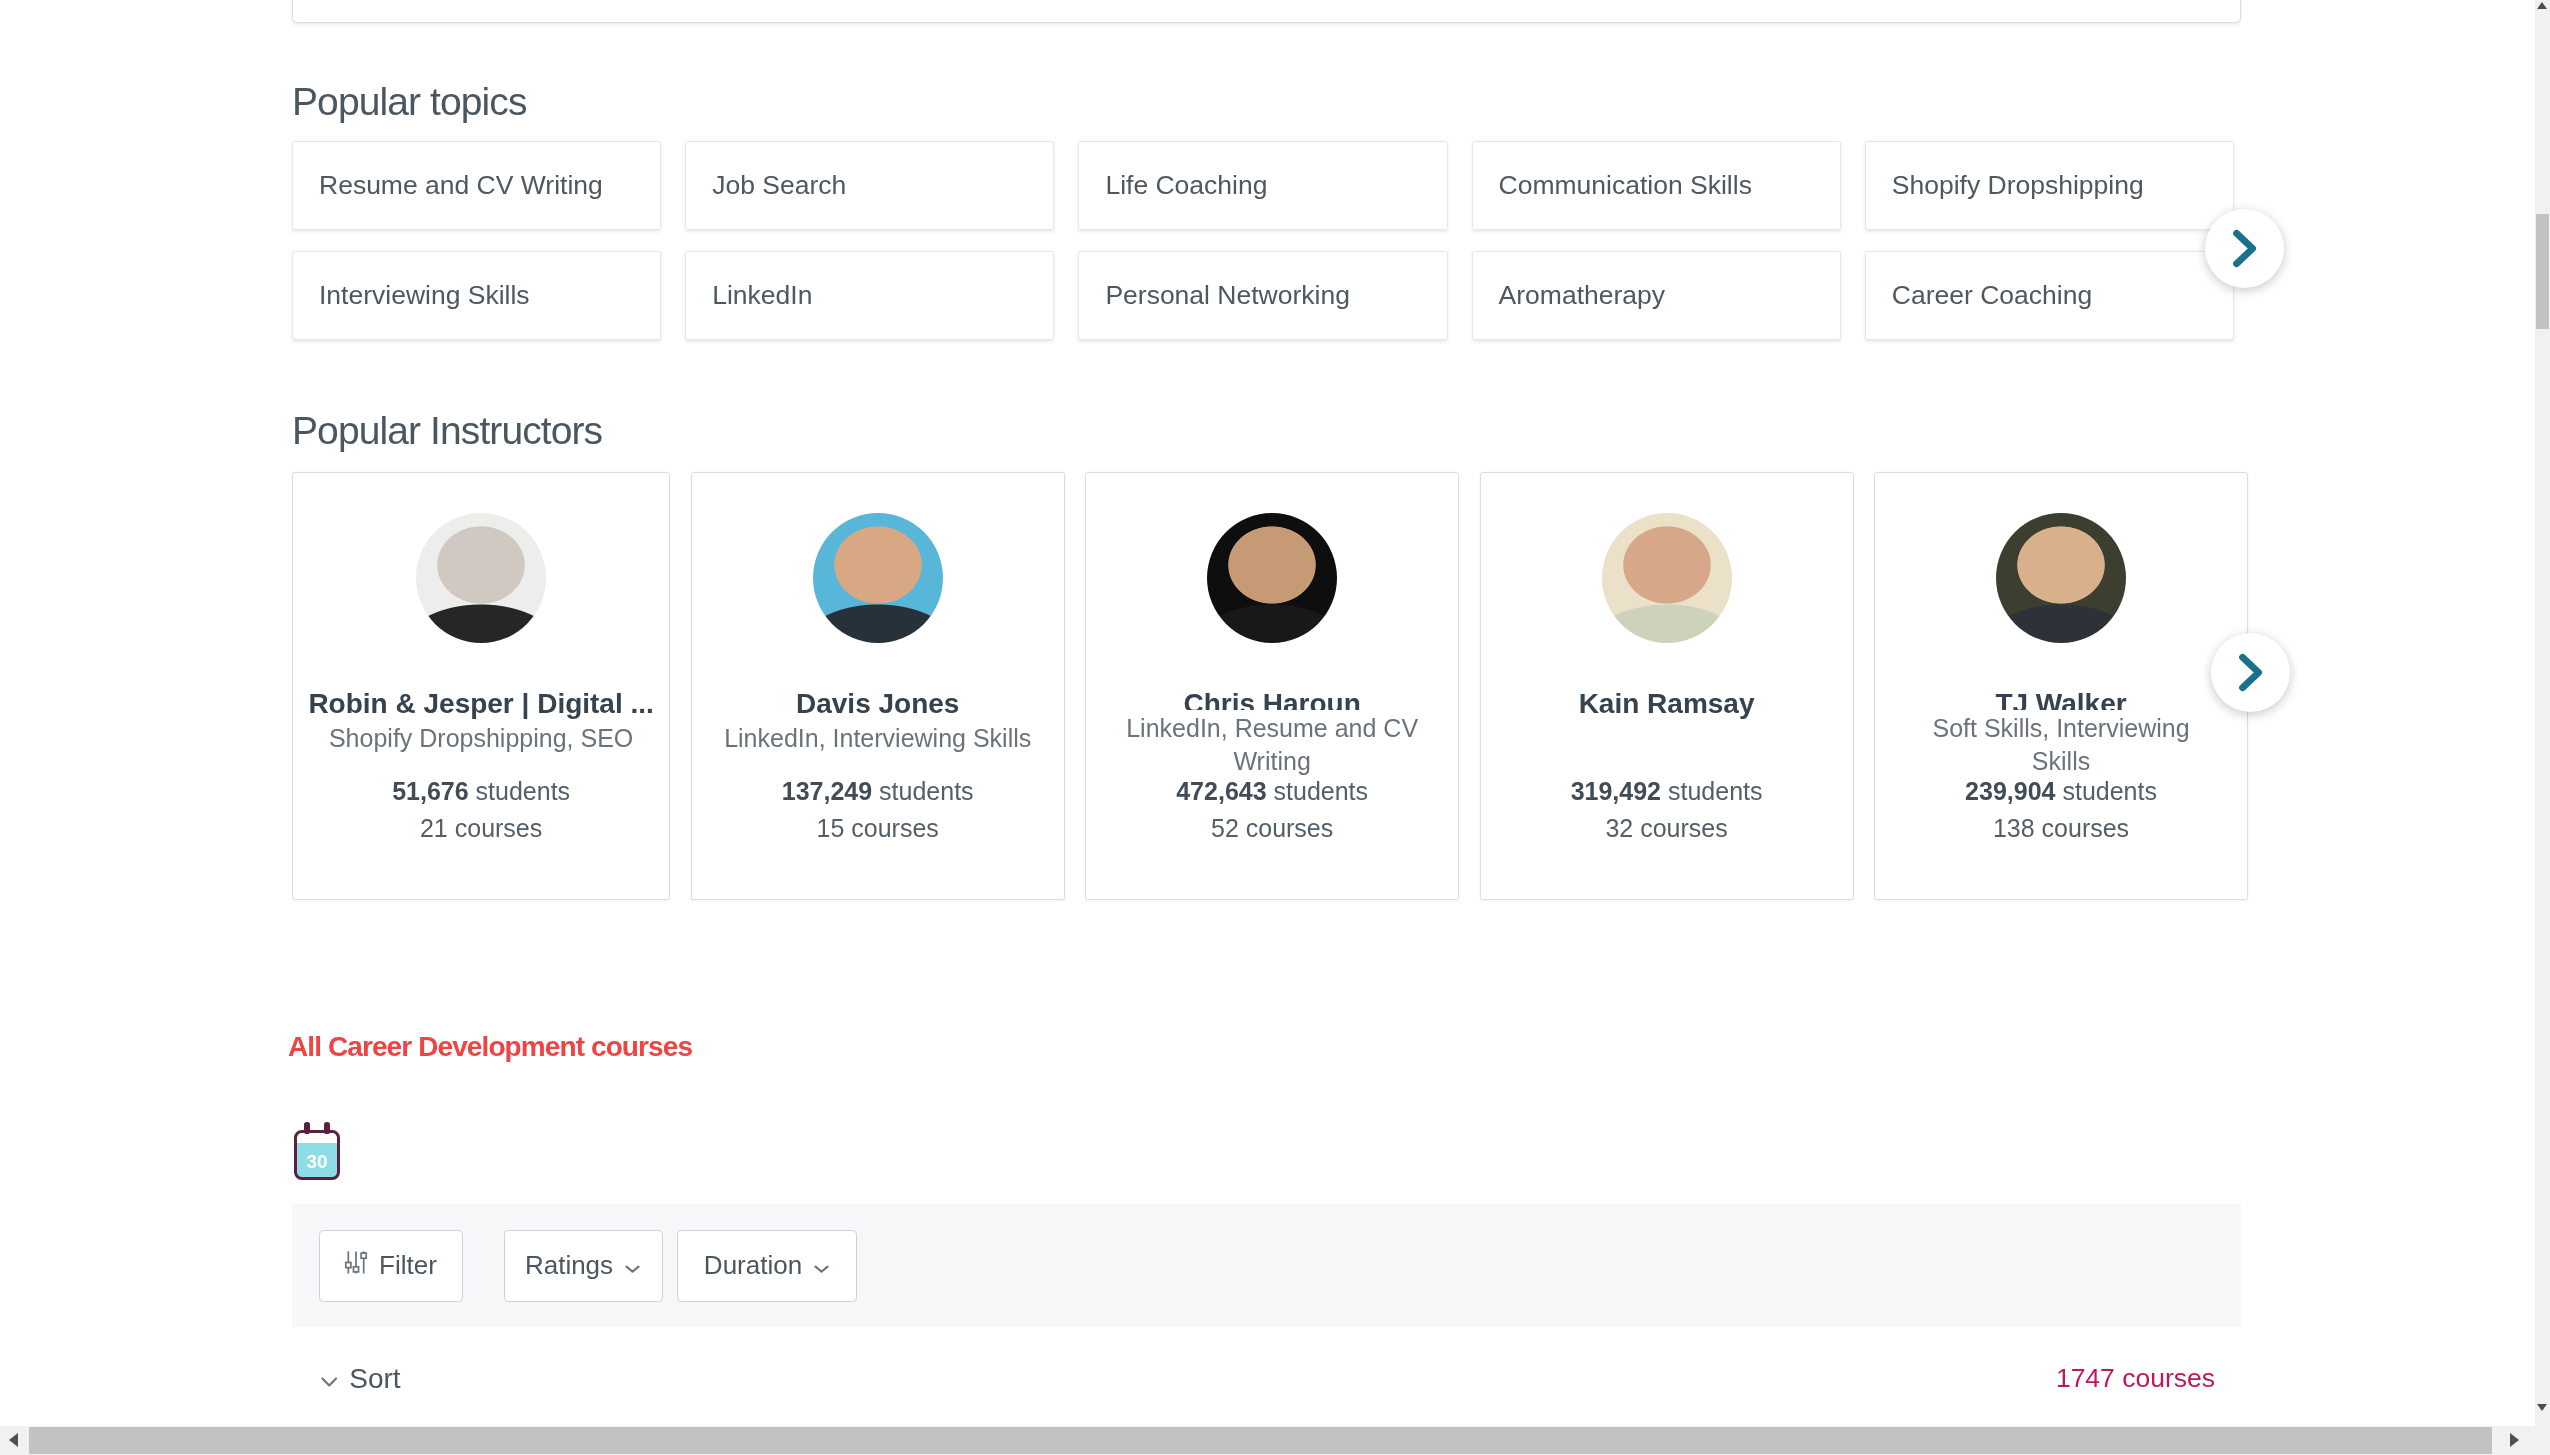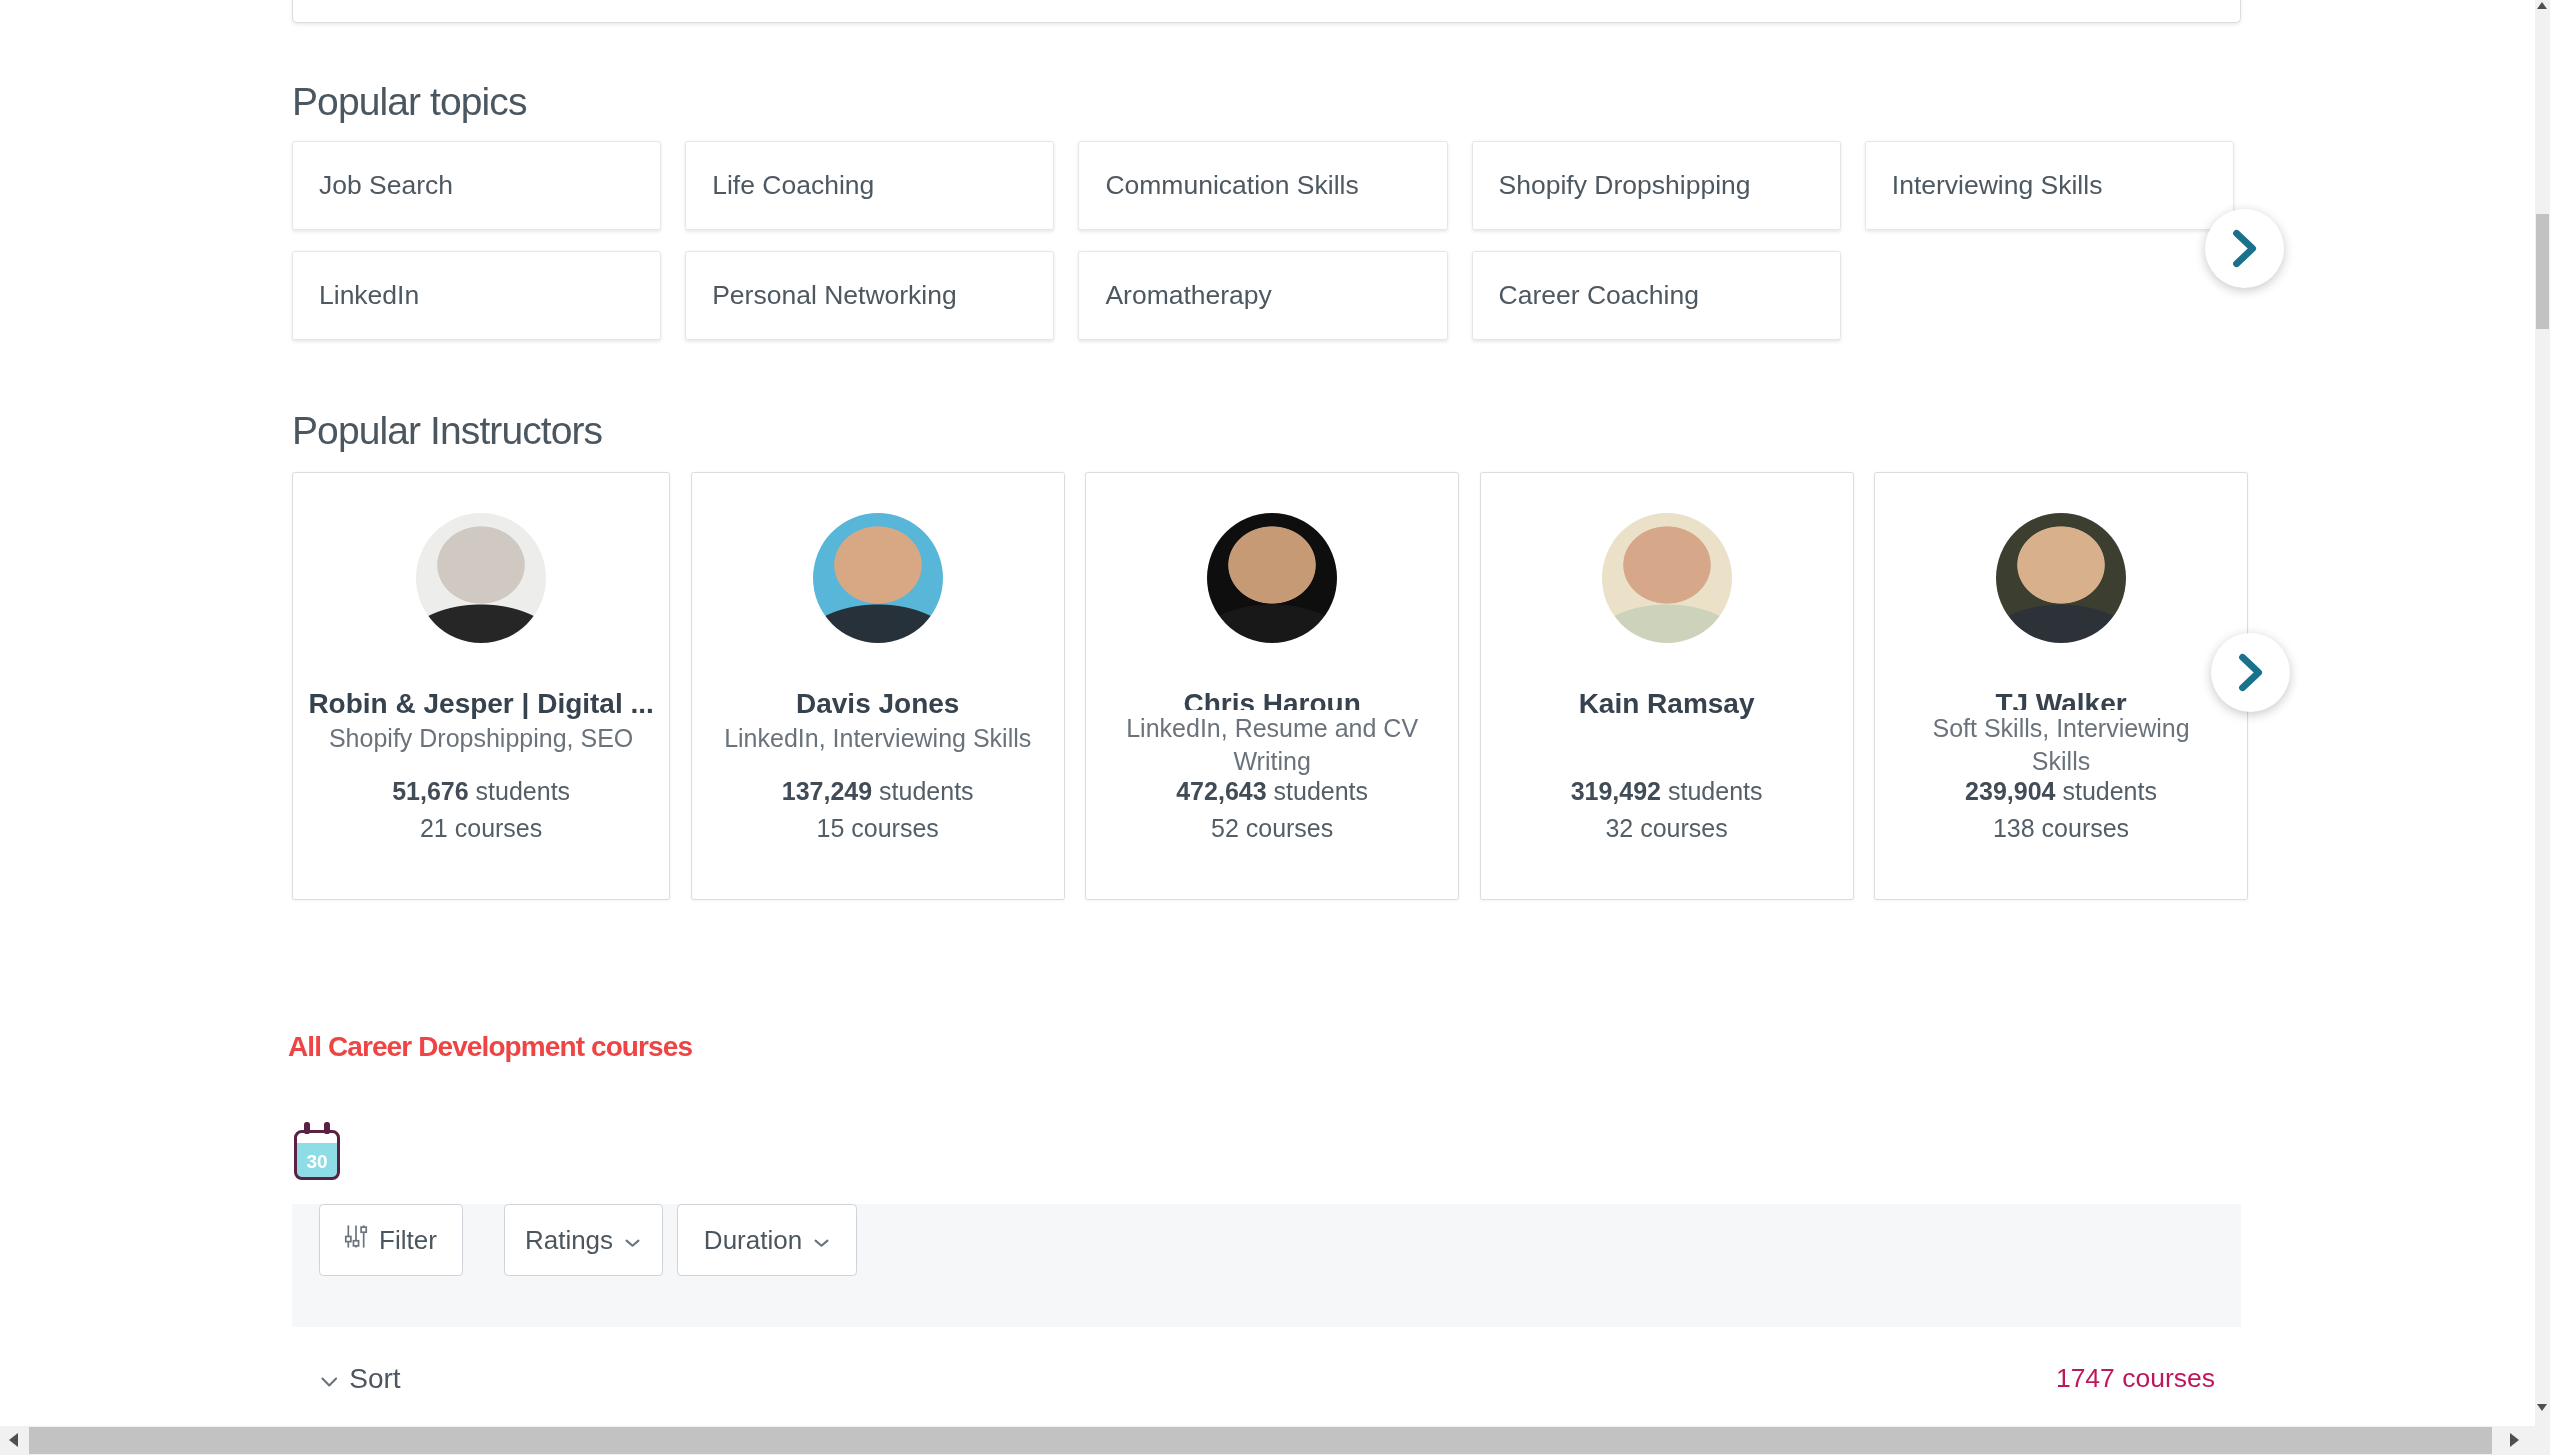--- a/index.html
+++ b/index.html
@@ -59,21 +59,21 @@
   .cal-icon:before, .cal-icon:after { content:""; position:absolute; top:-10.3px; width:6px;
               height:12px; background:#5a2143; border-radius:2.6px; }
   .cal-icon:before { left:6.8px; } .cal-icon:after { right:6.8px; }
   .cal-day { position:absolute; left:0; right:0; bottom:3.4px; text-align:center;
              font-size:19px; font-weight:700; color:#fff; }
   .guarantee-text { margin-left:22px; font-size:26.5px; color:#3d4750; }
   .guarantee-text .b { font-weight:700; color:#2e3842; }
 
   
   .filter-bar { position:absolute; left:292px; top:1204px; width:1949px; height:123px;
-                background:#f5f7f8; display:flex; align-items:flex-start; padding-left:26.5px;
+                background:#f5f7f8; display:flex; align-items:center; padding-left:26.5px;
                 gap:0; }
   .fbtn { height:72px; background:#fff; border:0.9px solid #ced3d9; border-radius:4.3px;
           display:flex; align-items:center; justify-content:center; gap:11px;
           font-size:26px; color:#4c565e; cursor:pointer; }
   .fbtn-filter { width:144px; margin-right:41px; }
   .fbtn-ratings { width:159px; margin-right:14.5px; }
   .fbtn-duration { width:180px; }
 
   
   .sort-row { position:absolute; left:292px; top:1358px; width:1949px; height:41px;
@@ -102,20 +102,23 @@
 <body>
 
 <div class="stage">
 
   <div class="top-card"></div>
 
   <div class="section-title" style="top:80px;">Popular topics</div>
 
   <div class="topics">
     <div class="topic-card">
+        <span>Resume and CV Writing</span>
+      </div>
+    <div class="topic-card">
         <span>Job Search</span>
       </div>
     <div class="topic-card">
         <span>Life Coaching</span>
       </div>
     <div class="topic-card">
         <span>Communication Skills</span>
       </div>
     <div class="topic-card">
         <span>Shopify Dropshipping</span>

